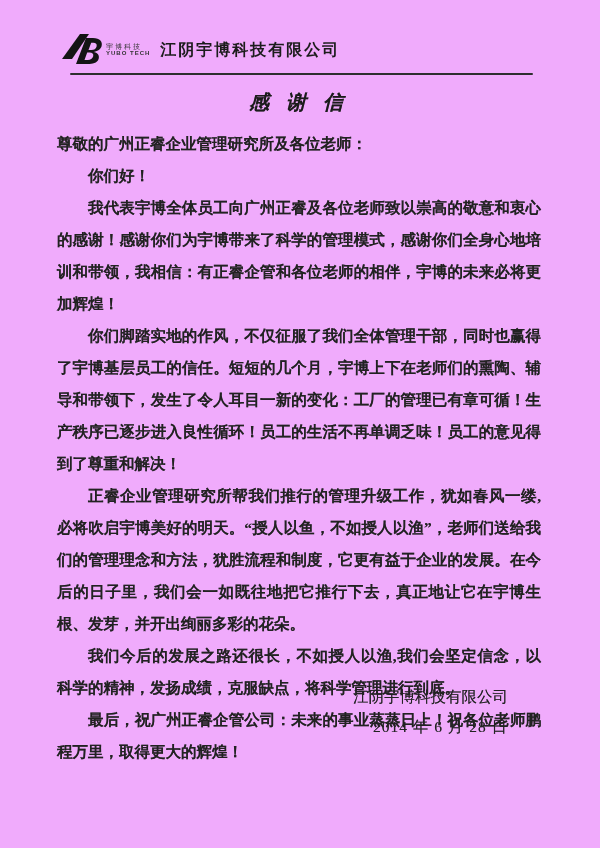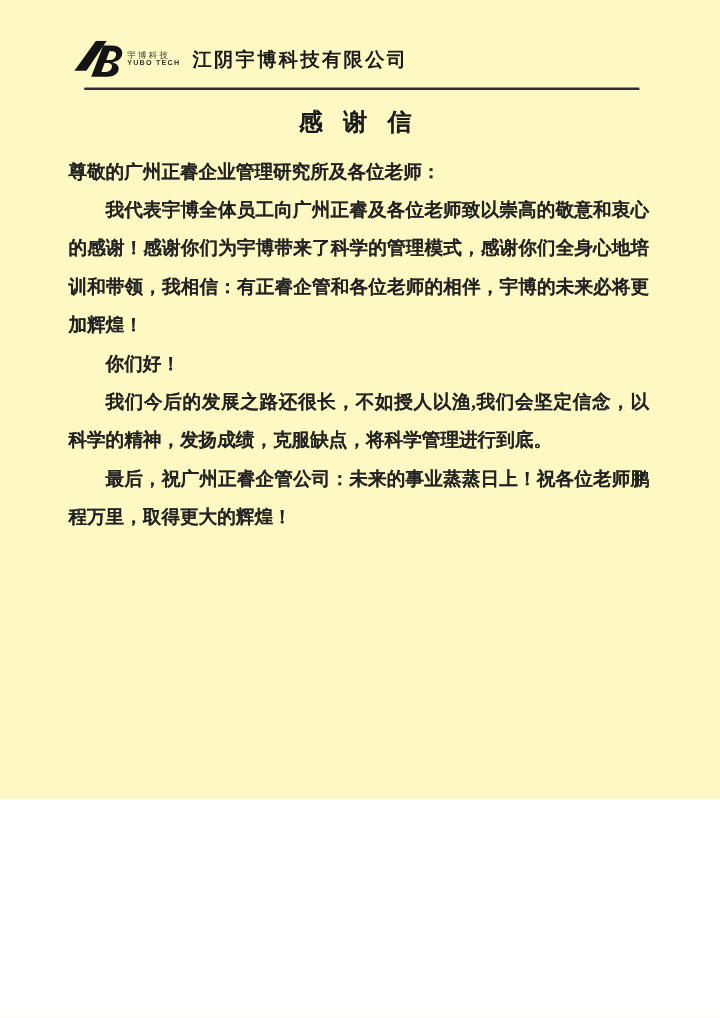--- a/index.html
+++ b/index.html
@@ -1,19 +1,19 @@
 <!DOCTYPE html>
 <html><head>
 <meta charset="utf-8">
 <style>
   html,body{margin:0;padding:0;background:#ffffff;}
   .sheet{
     position:relative;
-    width:600px;height:666px;
-    background:#fef9c3;
+    width:600px;height:848px;
+    background:#f0abfc;
     overflow:hidden;
     font-family:"Liberation Serif","DejaVu Serif",serif;
     color:#222;
   }
   
   .letterhead{
     position:absolute;top:34px;left:60px;right:60px;
     display:flex;align-items:center;
   }
   .logo{display:flex;align-items:center;}
@@ -39,20 +39,21 @@
     position:absolute;top:86px;left:57px;width:484px;
     font-size:15.5px;line-height:32px;
     text-align:justify;
     text-shadow:0 0 .5px rgba(40,40,40,.55);
   }
   .letter-title{
     margin:0 0 10px 0;
     text-align:center;
     font-size:20px;font-weight:bold;letter-spacing:6px;
     color:#1b1b1b;
+    font-style:italic;
   }
   .letter-body p{margin:0;font-weight:bold;}
   .indent{text-indent:2em;}
   
   .signoff{
     position:absolute;top:682px;right:92px;
     font-size:15.5px;line-height:30px;text-align:right;
     text-shadow:0 0 .5px rgba(40,40,40,.55);
   }
   .signoff-role{position:relative;padding-right:52px;}
@@ -80,22 +81,24 @@
         <span class="logo-sub-en">YUBO TECH</span>
       </div>
     </div>
     <div class="company-name">江阴宇博科技有限公司</div>
   </div>
   <div class="head-rule"></div>
 
   <div class="letter-body">
     <h1 class="letter-title">感 谢 信</h1>
     <p>尊敬的广州正睿企业管理研究所及各位老师：</p>
+    <p class="indent">你们好！</p>
     <p class="indent">我代表宇博全体员工向广州正睿及各位老师致以崇高的敬意和衷心的感谢！感谢你们为宇博带来了科学的管理模式，感谢你们全身心地培训和带领，我相信：有正睿企管和各位老师的相伴，宇博的未来必将更加辉煌！</p>
-    <p class="indent">你们好！</p>
+    <p class="indent">你们脚踏实地的作风，不仅征服了我们全体管理干部，同时也赢得了宇博基层员工的信任。短短的几个月，宇博上下在老师们的熏陶、辅导和带领下，发生了令人耳目一新的变化：工厂的管理已有章可循！生产秩序已逐步进入良性循环！员工的生活不再单调乏味！员工的意见得到了尊重和解决！</p>
+    <p class="indent">正睿企业管理研究所帮我们推行的管理升级工作，犹如春风一缕,必将吹启宇博美好的明天。“授人以鱼，不如授人以渔”，老师们送给我们的管理理念和方法，犹胜流程和制度，它更有益于企业的发展。在今后的日子里，我们会一如既往地把它推行下去，真正地让它在宇博生根、发芽，并开出绚丽多彩的花朵。</p>
     <p class="indent">我们今后的发展之路还很长，不如授人以渔,我们会坚定信念，以科学的精神，发扬成绩，克服缺点，将科学管理进行到底。</p>
     <p class="indent">最后，祝广州正睿企管公司：未来的事业蒸蒸日上！祝各位老师鹏程万里，取得更大的辉煌！</p>
   </div>
 
   <div class="signoff">
     <div class="signoff-company">江阴宇博科技有限公司</div>
     <div class="signoff-date">2014 年 6 月 28 日</div>
   </div>
 
 </div>

